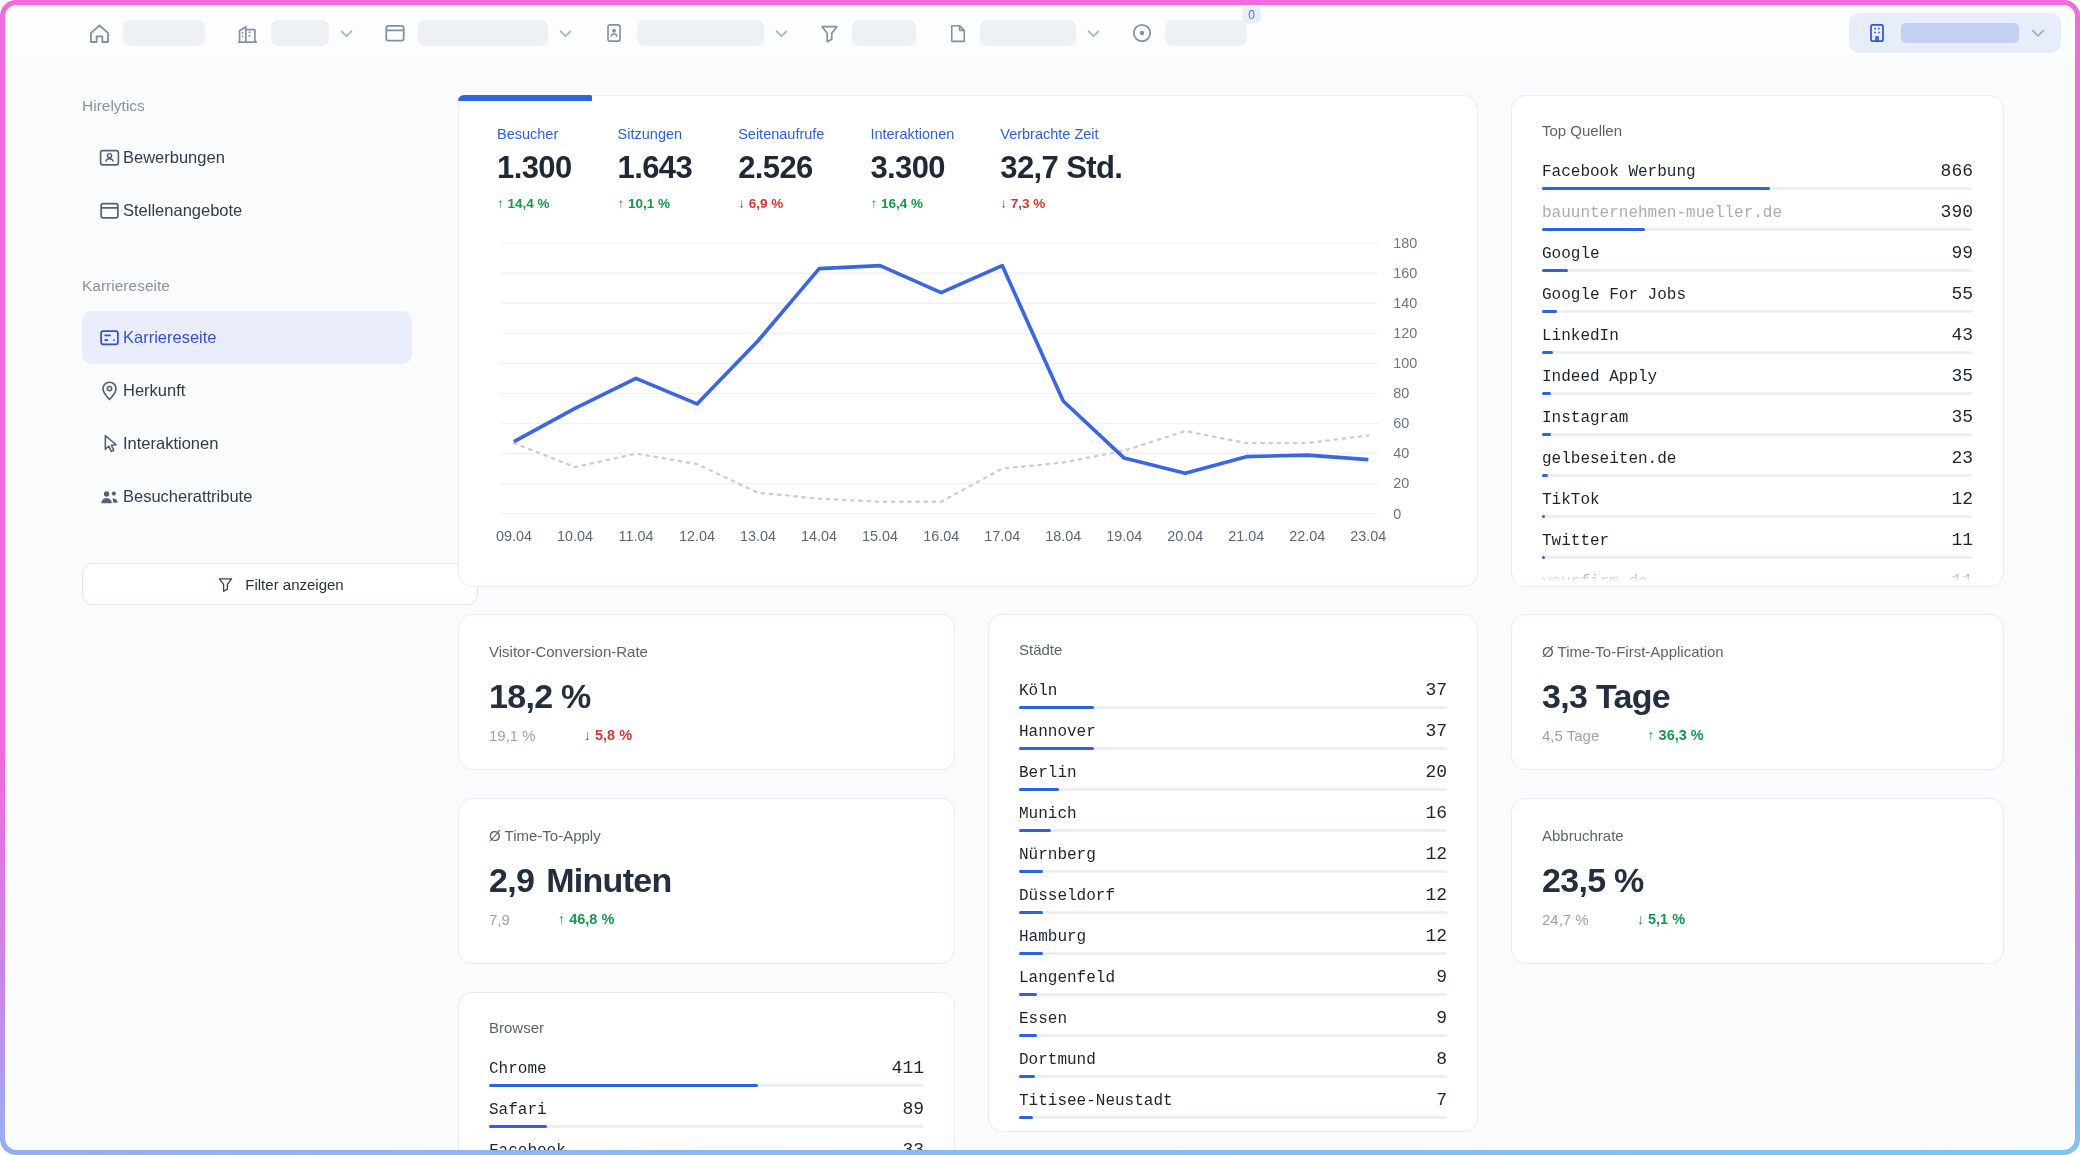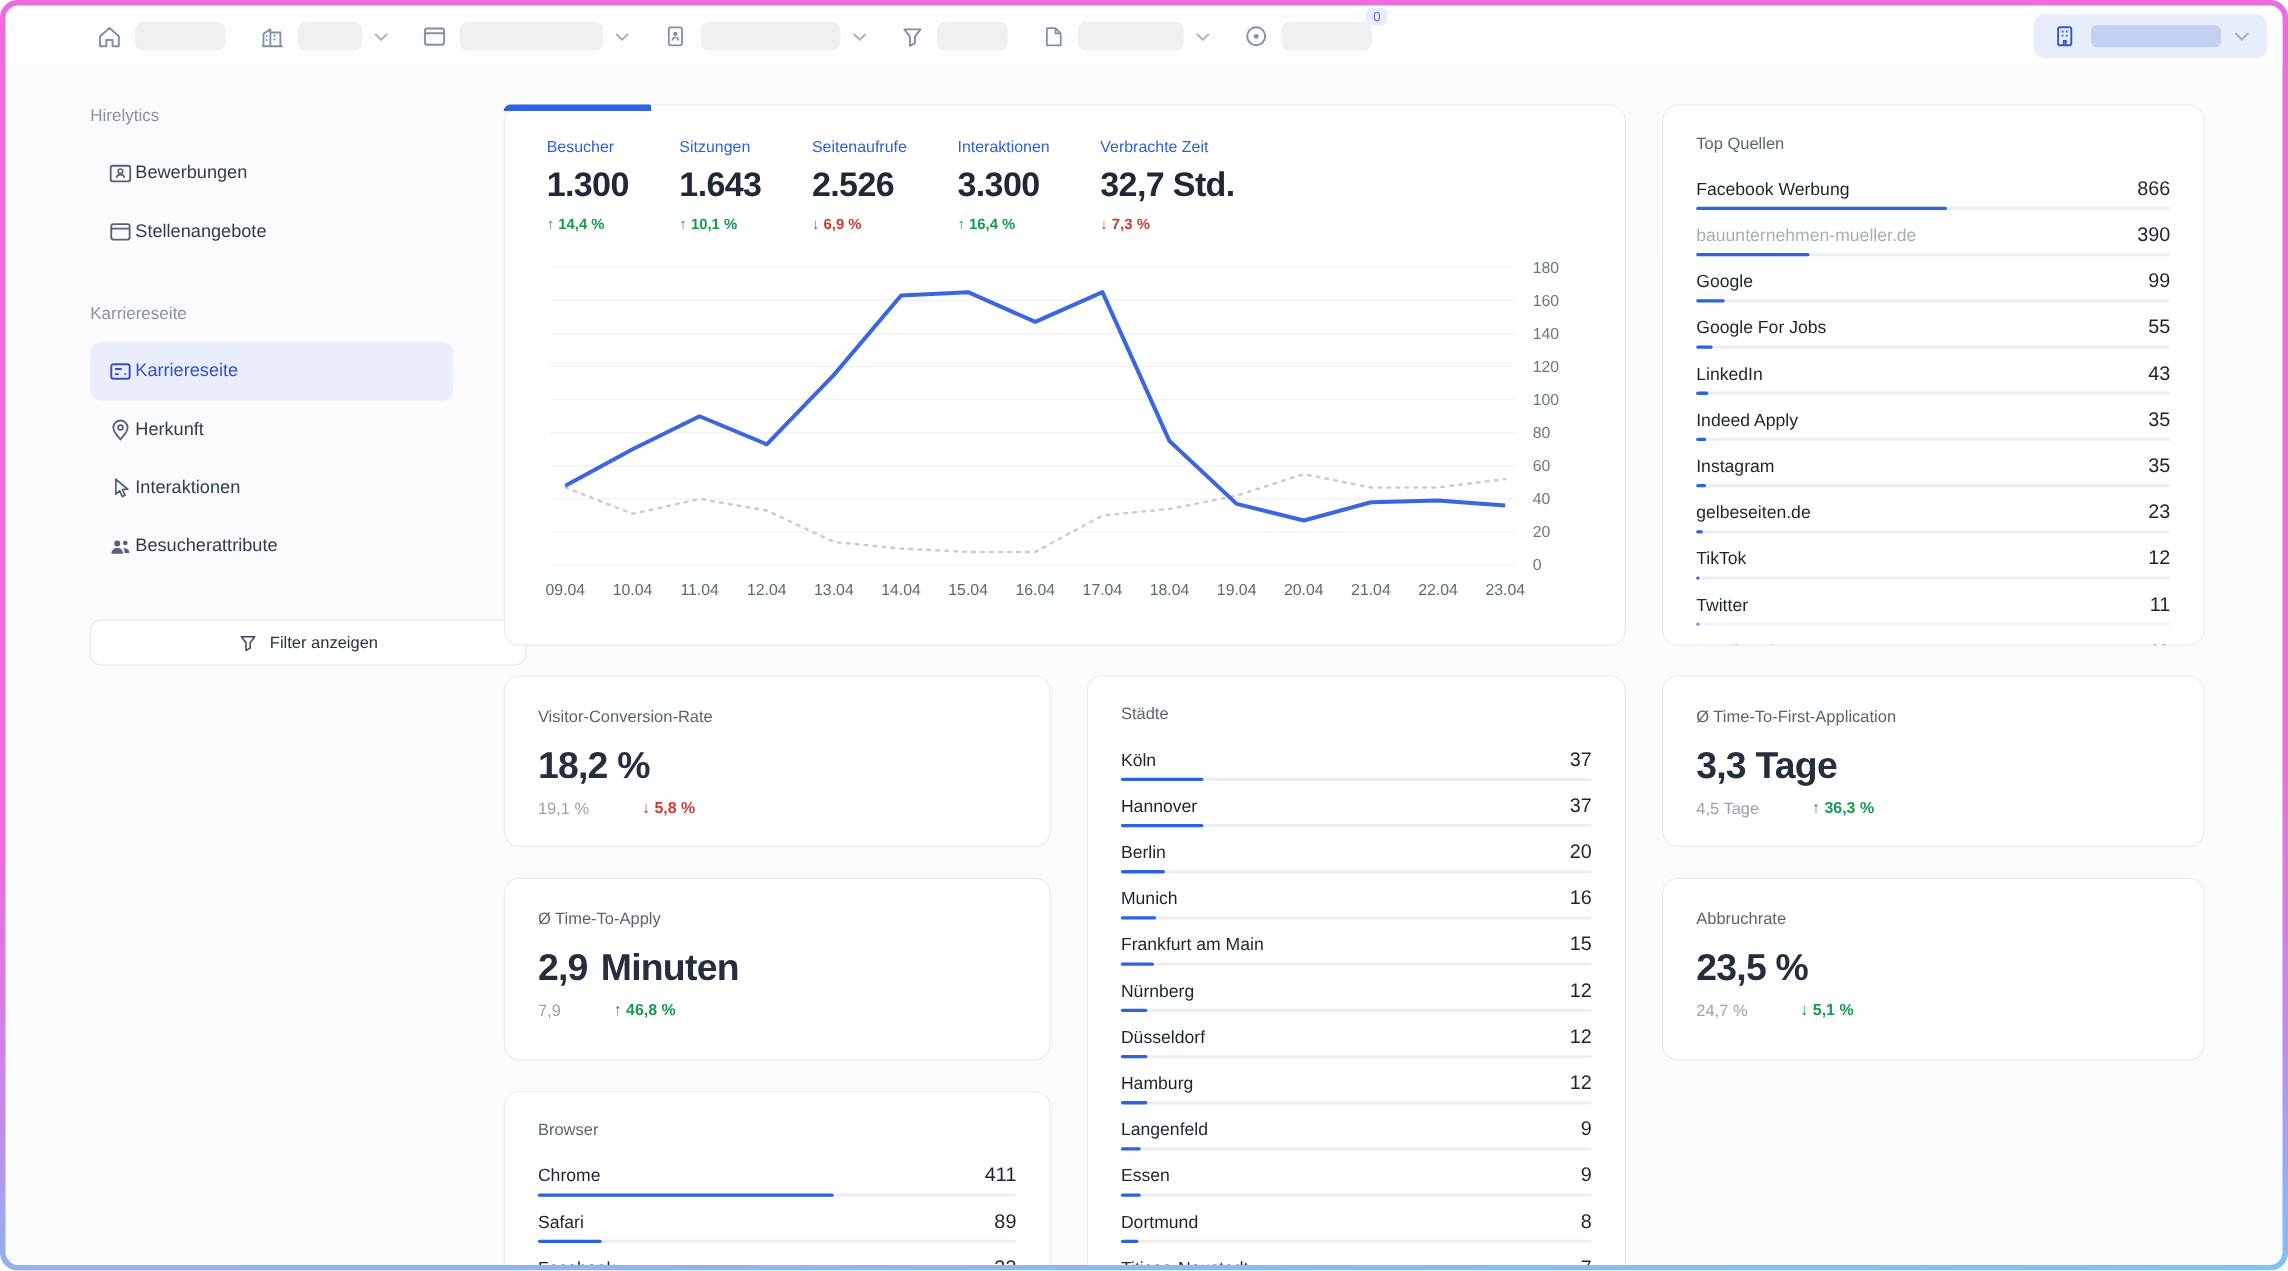--- a/index.html
+++ b/index.html
@@ -60,21 +60,21 @@
   .chart-wrap { margin-top:16px; }
 
   
   .list-card { padding:26px 30px 0; }
   .src-card { height:492px; overflow:hidden; position:relative; }
   .src-card::after { content:""; position:absolute; left:1px; right:1px; bottom:0; height:26px;
     background:linear-gradient(rgba(255,255,255,0), #fff 85%); }
   .bar-list { margin-top:22px; }
   .bar-row { margin-bottom:12px; }
   .bar-head { display:flex; justify-content:space-between; align-items:baseline;
-    font-size:16px; font-weight:500; color:#1b2430; }
+    font-size:16px; font-weight:500; color:#1b2430;font-family:Liberation Mono, monospace; }
   .bar-label.muted { color:#a6aeba; font-weight:400; }
   .bar-value { font-size:18px; }
   .bar-track { margin-top:6px; height:3px; background:#edeff3; border-radius:2px; }
   .bar-fill { height:3px; background:#2e63df; border-radius:2px; min-width:3px; }
 
   
   .kpi-card { height:156px; padding:28px 30px 0; }
   .kpi-card.tall { height:166px; }
   .kpi-value { margin-top:17px; font-size:34px; font-weight:600; letter-spacing:-0.7px; color:#242e3d; }
   .kpi-unit { margin-left:12px; font-weight:600; }
@@ -576,29 +576,20 @@
                 <div class="bar-head">
                       <span class="bar-label">Munich</span>
                       <span class="bar-value">16</span>
                     </div>
                 <div class="bar-track">
                       <div class="bar-fill" style="width: 7.5%;"></div>
                     </div>
               </div>
                   <div class="bar-row">
                 <div class="bar-head">
-                      <span class="bar-label">Frankfurt am Main</span>
-                      <span class="bar-value">15</span>
-                    </div>
-                <div class="bar-track">
-                      <div class="bar-fill" style="width: 7.1%;"></div>
-                    </div>
-              </div>
-                  <div class="bar-row">
-                <div class="bar-head">
                       <span class="bar-label">Nürnberg</span>
                       <span class="bar-value">12</span>
                     </div>
                 <div class="bar-track">
                       <div class="bar-fill" style="width: 5.7%;"></div>
                     </div>
               </div>
                   <div class="bar-row">
                 <div class="bar-head">
                       <span class="bar-label">Düsseldorf</span>

